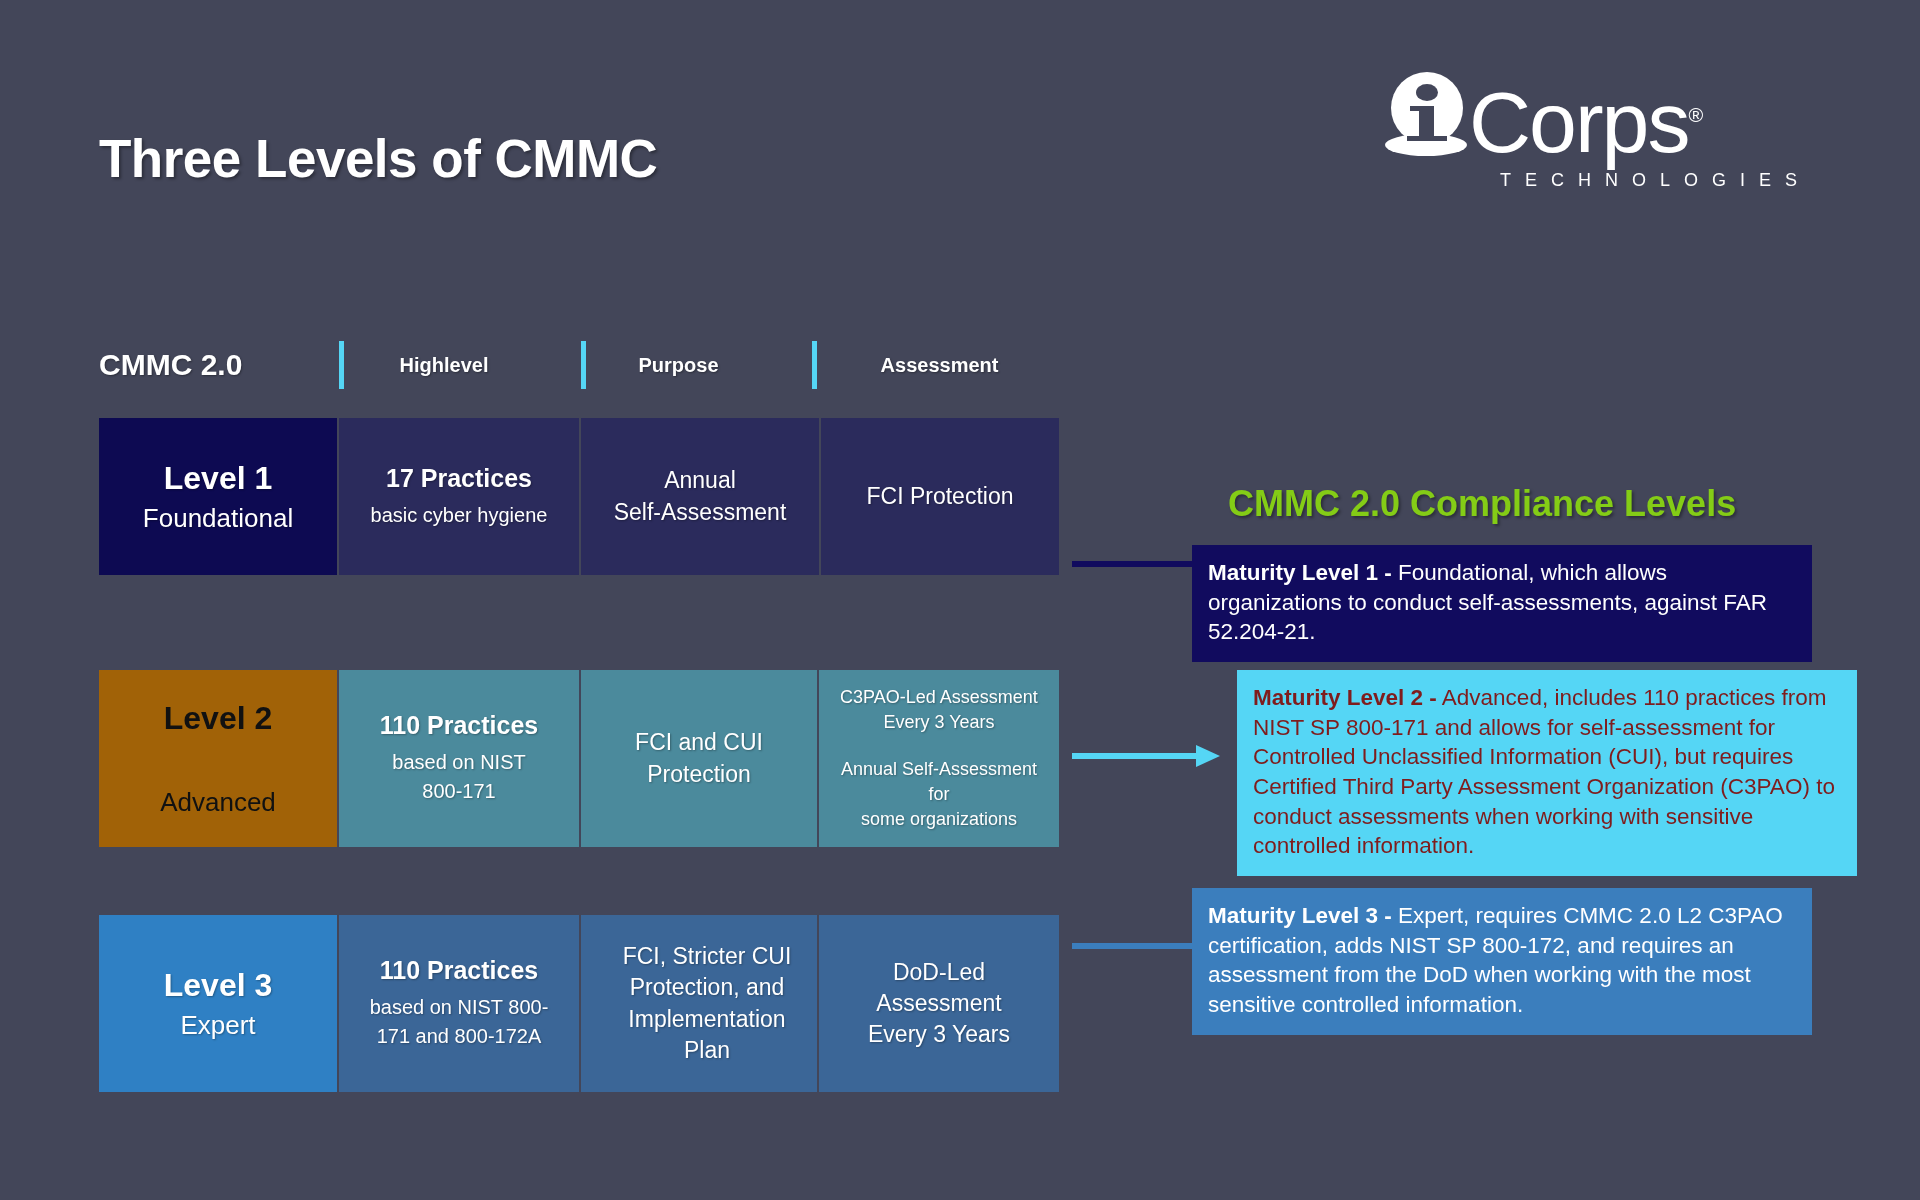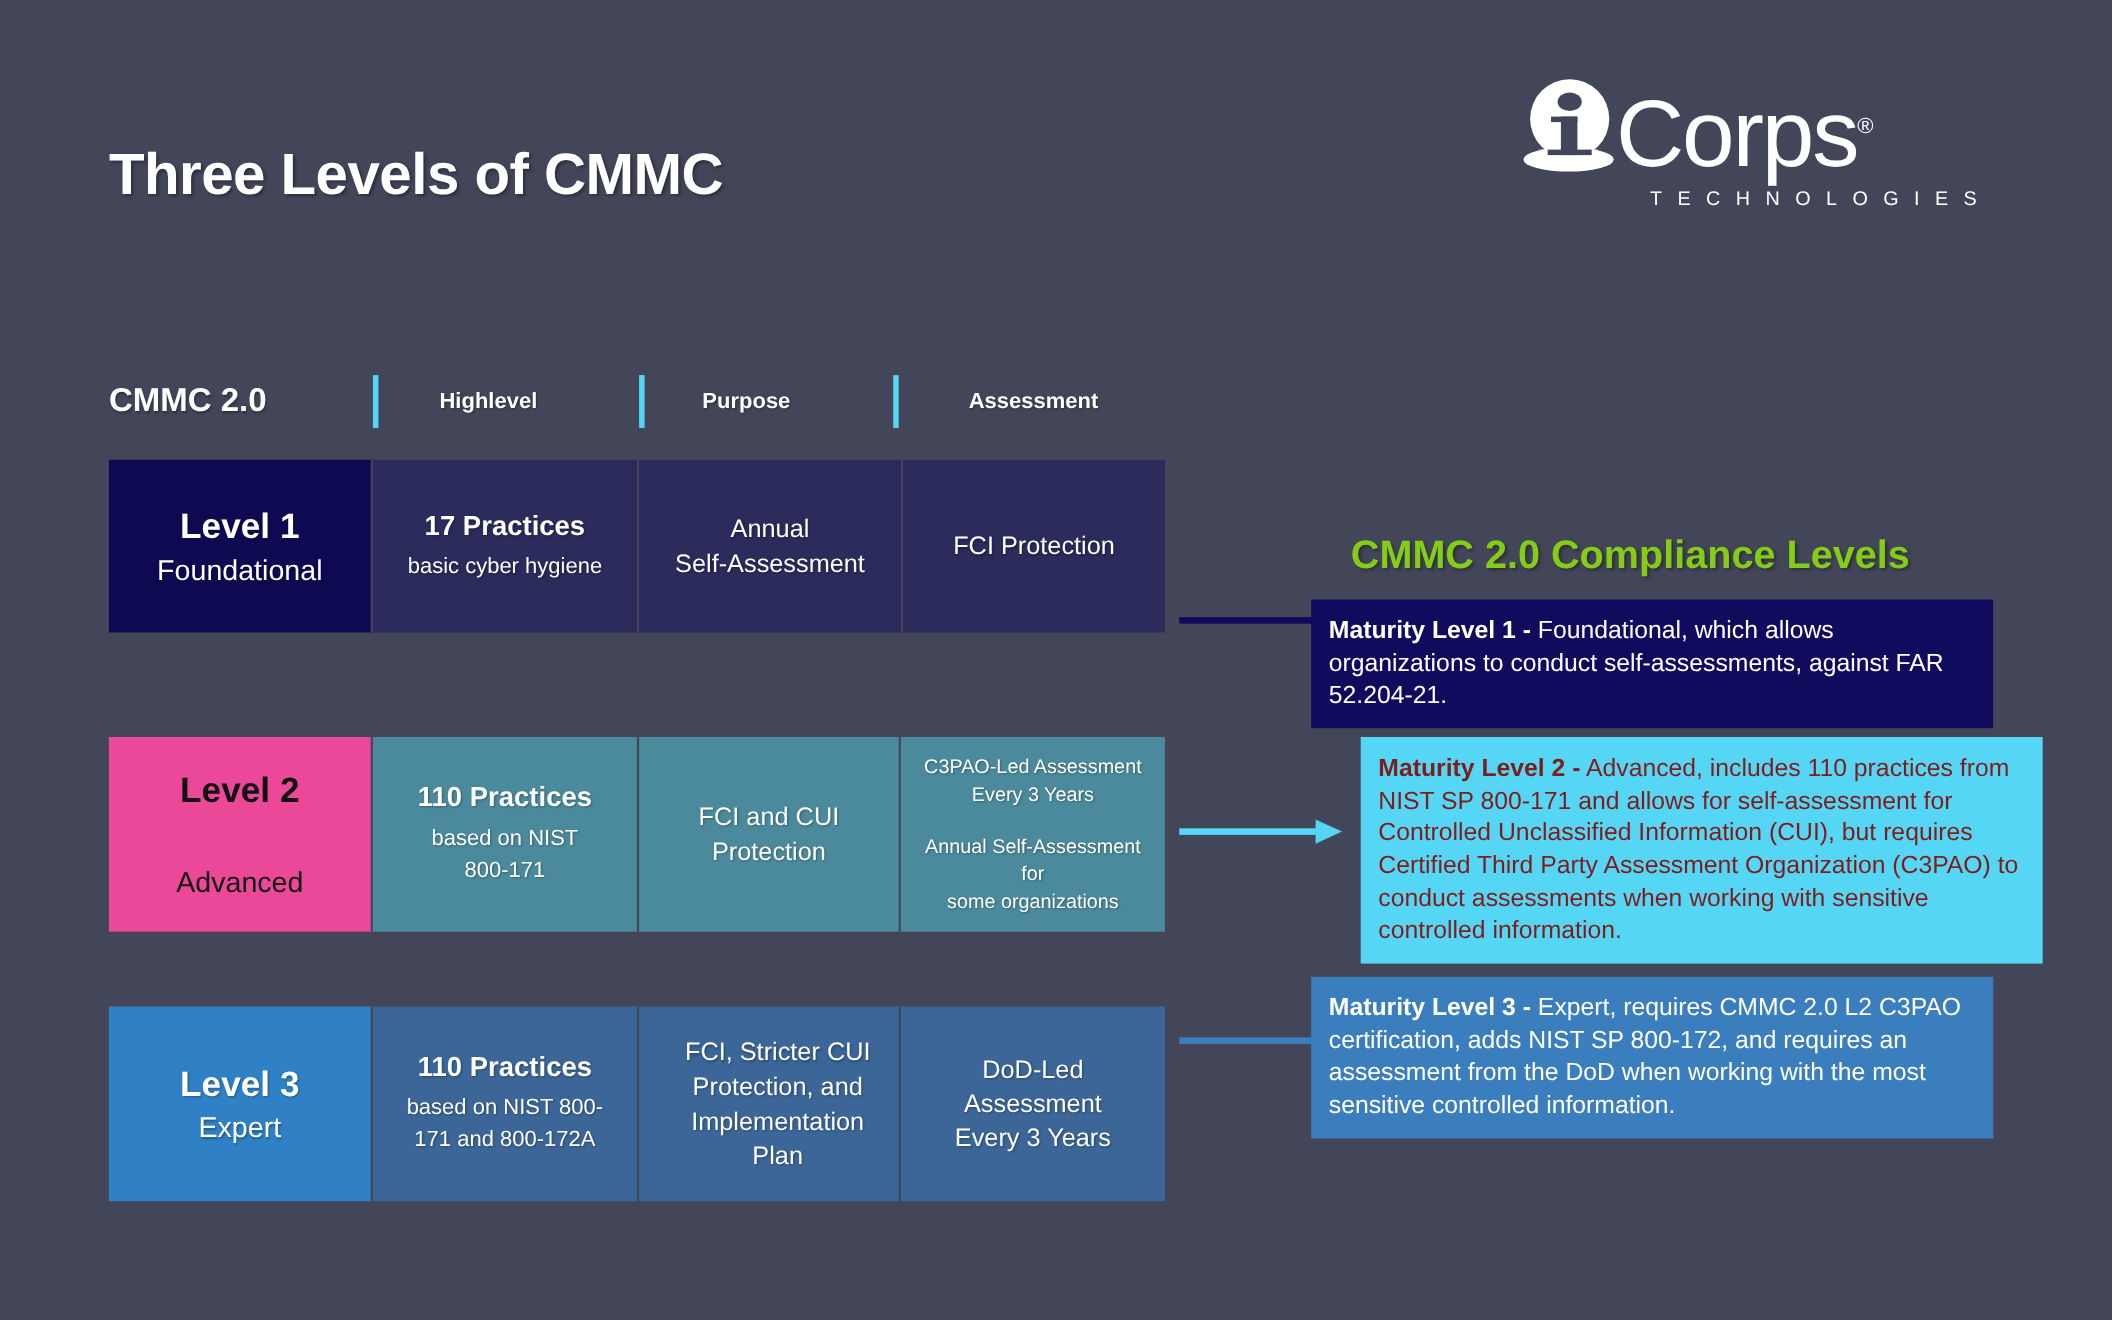--- a/index.html
+++ b/index.html
@@ -89,21 +89,21 @@
   .prac-main { font-size: 25px; font-weight: bold; color:#fff; text-shadow: 1px 1px 2px rgba(0,0,0,0.3); }
   .prac-sub { font-size: 20px; color: #fff; margin-top: 8px; line-height: 1.45; text-shadow: 1px 1px 2px rgba(0,0,0,0.3); }
   .plain { font-size: 23px; color: #fff; line-height: 1.35; text-shadow: 1px 1px 2px rgba(0,0,0,0.3); }
   .small { font-size: 18px; color: #fff; line-height: 1.4; text-shadow: 1px 1px 2px rgba(0,0,0,0.3); }
   .small + .small { margin-top: 22px; }
 
   
   .r1 .cell-level { background: #0d0a52; color: #ffffff; }
   .r1 .cell-body  { background: #2b2b5c; }
   
-  .r2 .cell-level { background: #ec4899; color: #111111; gap: 44px; }
+  .r2 .cell-level { background: #a16207; color: #111111; gap: 44px; }
   .r2 .cell-level .lvl-title,.r2 .cell-level .lvl-sub { text-shadow:none; }
   .r2 .cell-body  { background: #4b8a9c; }
   
   .r3 .cell-level { background: #2f80c4; color: #ffffff; }
   .r3 .cell-body  { background: #3b6697; }
 
   
   .arrow { position: absolute; height: 22px; }
   .arrow .shaft { position: absolute; left: 0; top: 8px; height: 6px; }
   .arrow .head {

